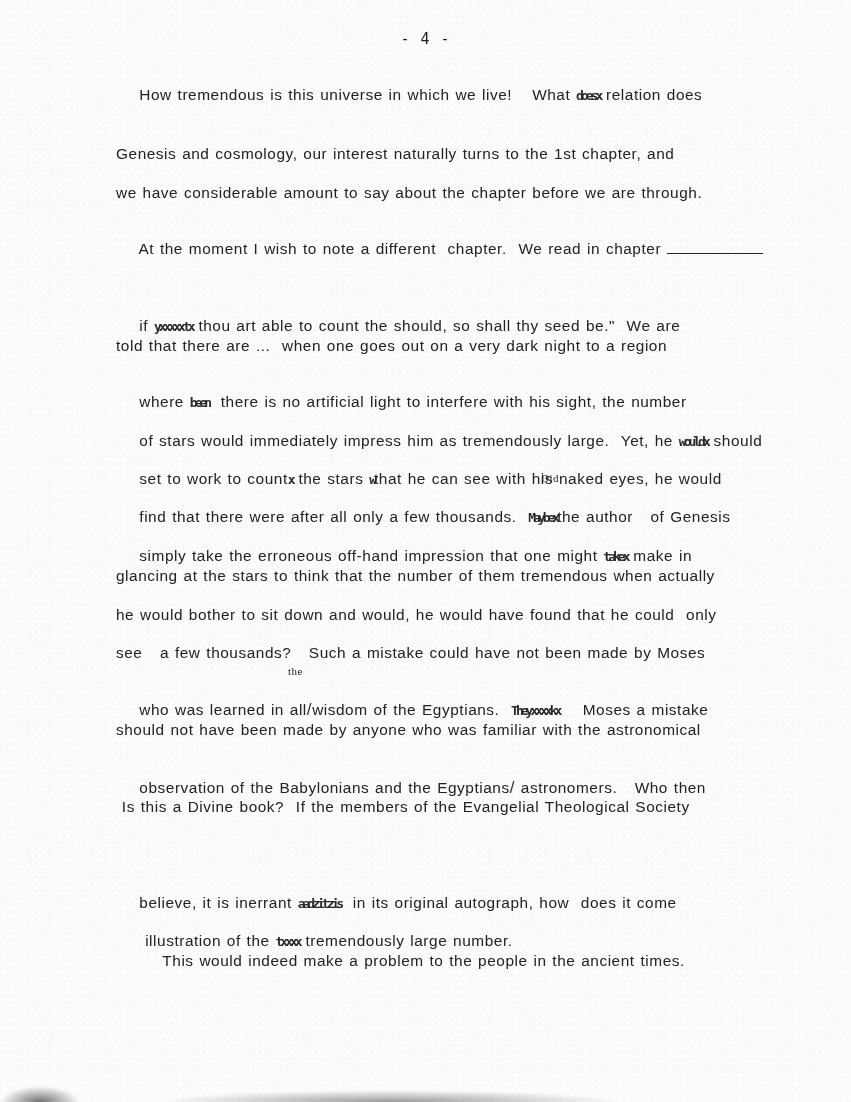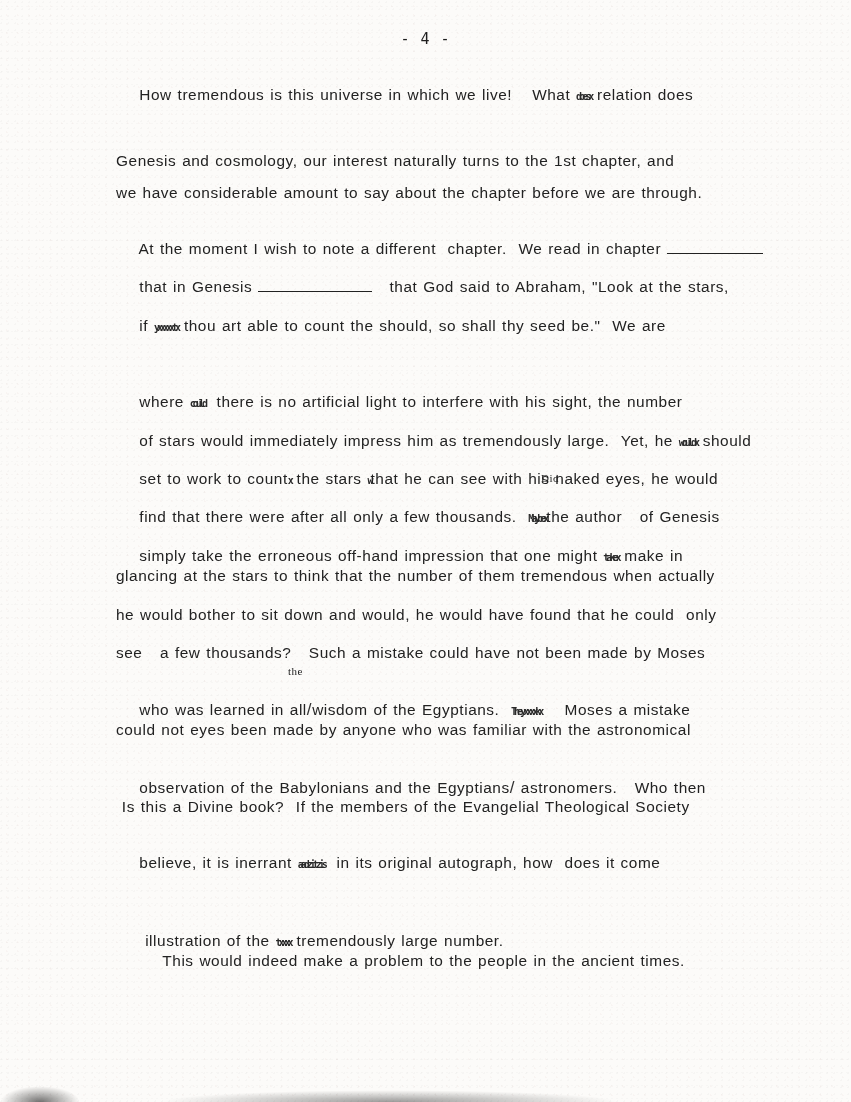--- a/index.html
+++ b/index.html
@@ -22,21 +22,21 @@
       font-size: 15px; letter-spacing: 1px;
     }
     .line {
       position: absolute; left: 116px; white-space: pre;
       font-family: "Liberation Sans", sans-serif;
       font-size: 15.4px; letter-spacing: 0.55px; word-spacing: 1px;
       color: #222;
     }
     .strike {
       font-family: "DejaVu Sans Mono", monospace; font-weight: bold;
-      letter-spacing: -3px; font-size: 10px; color: #2a2a2a;
+      letter-spacing: -3px; font-size: 13px; color: #2a2a2a;
     }
     .blank {
       display: inline-block; border-bottom: 1.3px solid #222; height: 10px;
       vertical-align: baseline;
     }
     .insert {
       position: absolute; font-family: Liberation Serif, serif;
       font-size: 11px; letter-spacing: 0.5px; color: #222;
     }
     .slash { font-size: 17px; color: #333; }
@@ -47,36 +47,34 @@
   </style>
 </head>
 <body>
 
 <div class="page">
   <div class="page-number">- 4 -</div>
 
   <div class="line" style="top:68px">
     <span>How tremendous is this universe in which we live!</span><span style="display:inline-block;width:20px"></span><span>What </span><span class="strike">doesx</span><span> relation does</span>
   </div>
-  <div class="line" style="top:152px">Genesis and cosmology, our interest naturally turns to the 1st chapter, and</div>
+  <div class="line" style="top:145px">Genesis and cosmology, our interest naturally turns to the 1st chapter, and</div>
   <div class="line" style="top:184px">we have considerable amount to say about the chapter before we are through.</div>
 
   <div class="line" style="top:222px">
     <span>At the moment I wish to note a different  chapter.  We read in chapter</span> <span class="blank" style="width:96px"></span>
   </div>
 
-  <div class="line" style="top:260px">
-    <span>that in Genesis</span> <span class="blank" style="width:114px"></span>   <span>that God said to Abraham, "Look at the stars,</span>
-  </div>
 
   <div class="line" style="top:299px">
     <span>if </span><span class="strike">yxxxxxtx</span><span> thou art able to count the should, so shall thy seed be."  We are</span>
   </div>
+  <div class="line" style="top:337px">told that there are ...  when one goes out on a very dark night to a region</div>
   <div class="line" style="top:375px">
-    <span>where </span><span class="strike">could</span><span>  there is no artificial light to interfere with his sight, the number</span>
+    <span>where </span><span class="strike">been</span><span>  there is no artificial light to interfere with his sight, the number</span>
   </div>
   <div class="line" style="top:414px">
     <span>of stars would immediately impress him as tremendously large.  Yet, he </span><span class="strike">wouldx</span><span> should</span>
   </div>
   <div class="line" style="top:452px">
     <span>set to work to count</span><span class="strike">x</span><span> the stars </span><span class="strike">w</span><span>that he can see with his naked eyes, he would</span>
   </div>
 
   <div class="insert" style="top:472px;left:541px">Did</div>
   <div class="line" style="top:490px">
@@ -86,26 +84,26 @@
     <span>simply take the erroneous off-hand impression that one might </span><span class="strike">takex</span><span> make in</span>
   </div>
   <div class="line" style="top:567px">glancing at the stars to think that the number of them tremendous when actually</div>
   <div class="line" style="top:606px">he would bother to sit down and would, he would have found that he could  only</div>
   <div class="line" style="top:644px">see   a few thousands?   Such a mistake could have not been made by Moses</div>
 
   <div class="insert" style="top:665px;left:288px">the</div>
   <div class="line" style="top:682px">
     <span>who was learned in all</span><span class="slash">/</span><span>wisdom of the Egyptians.  </span><span class="strike">Theyxxxxkx</span><span>    Moses a mistake</span>
   </div>
-  <div class="line" style="top:721px">could not eyes been made by anyone who was familiar with the astronomical</div>
+  <div class="line" style="top:721px">should not have been made by anyone who was familiar with the astronomical</div>
   <div class="line" style="top:760px">
     <span>observation of the Babylonians and the Egyptians</span><span class="slash">/</span><span> astronomers.   Who then</span>
   </div>
   <div class="line" style="top:798px"> Is this a Divine book?  If the members of the Evangelial Theological Society</div>
-  <div class="line" style="top:836px">
+  <div class="line" style="top:876px">
     <span>believe, it is inerrant </span><span class="strike">aadzitzis</span><span>  in its original autograph, how  does it come</span>
   </div>
   <div class="line" style="top:952px">        This would indeed make a problem to the people in the ancient times.</div>
   <div class="line" style="top:914px">
     <span> illustration of the </span><span class="strike">txxxx</span><span> tremendously large number.</span>
   </div>
 
   <div class="smudge" style="left:0;width:80px;height:16px"></div>
   <div class="smudge" style="left:160px;width:460px;height:12px;opacity:0.7"></div>
 </div>

